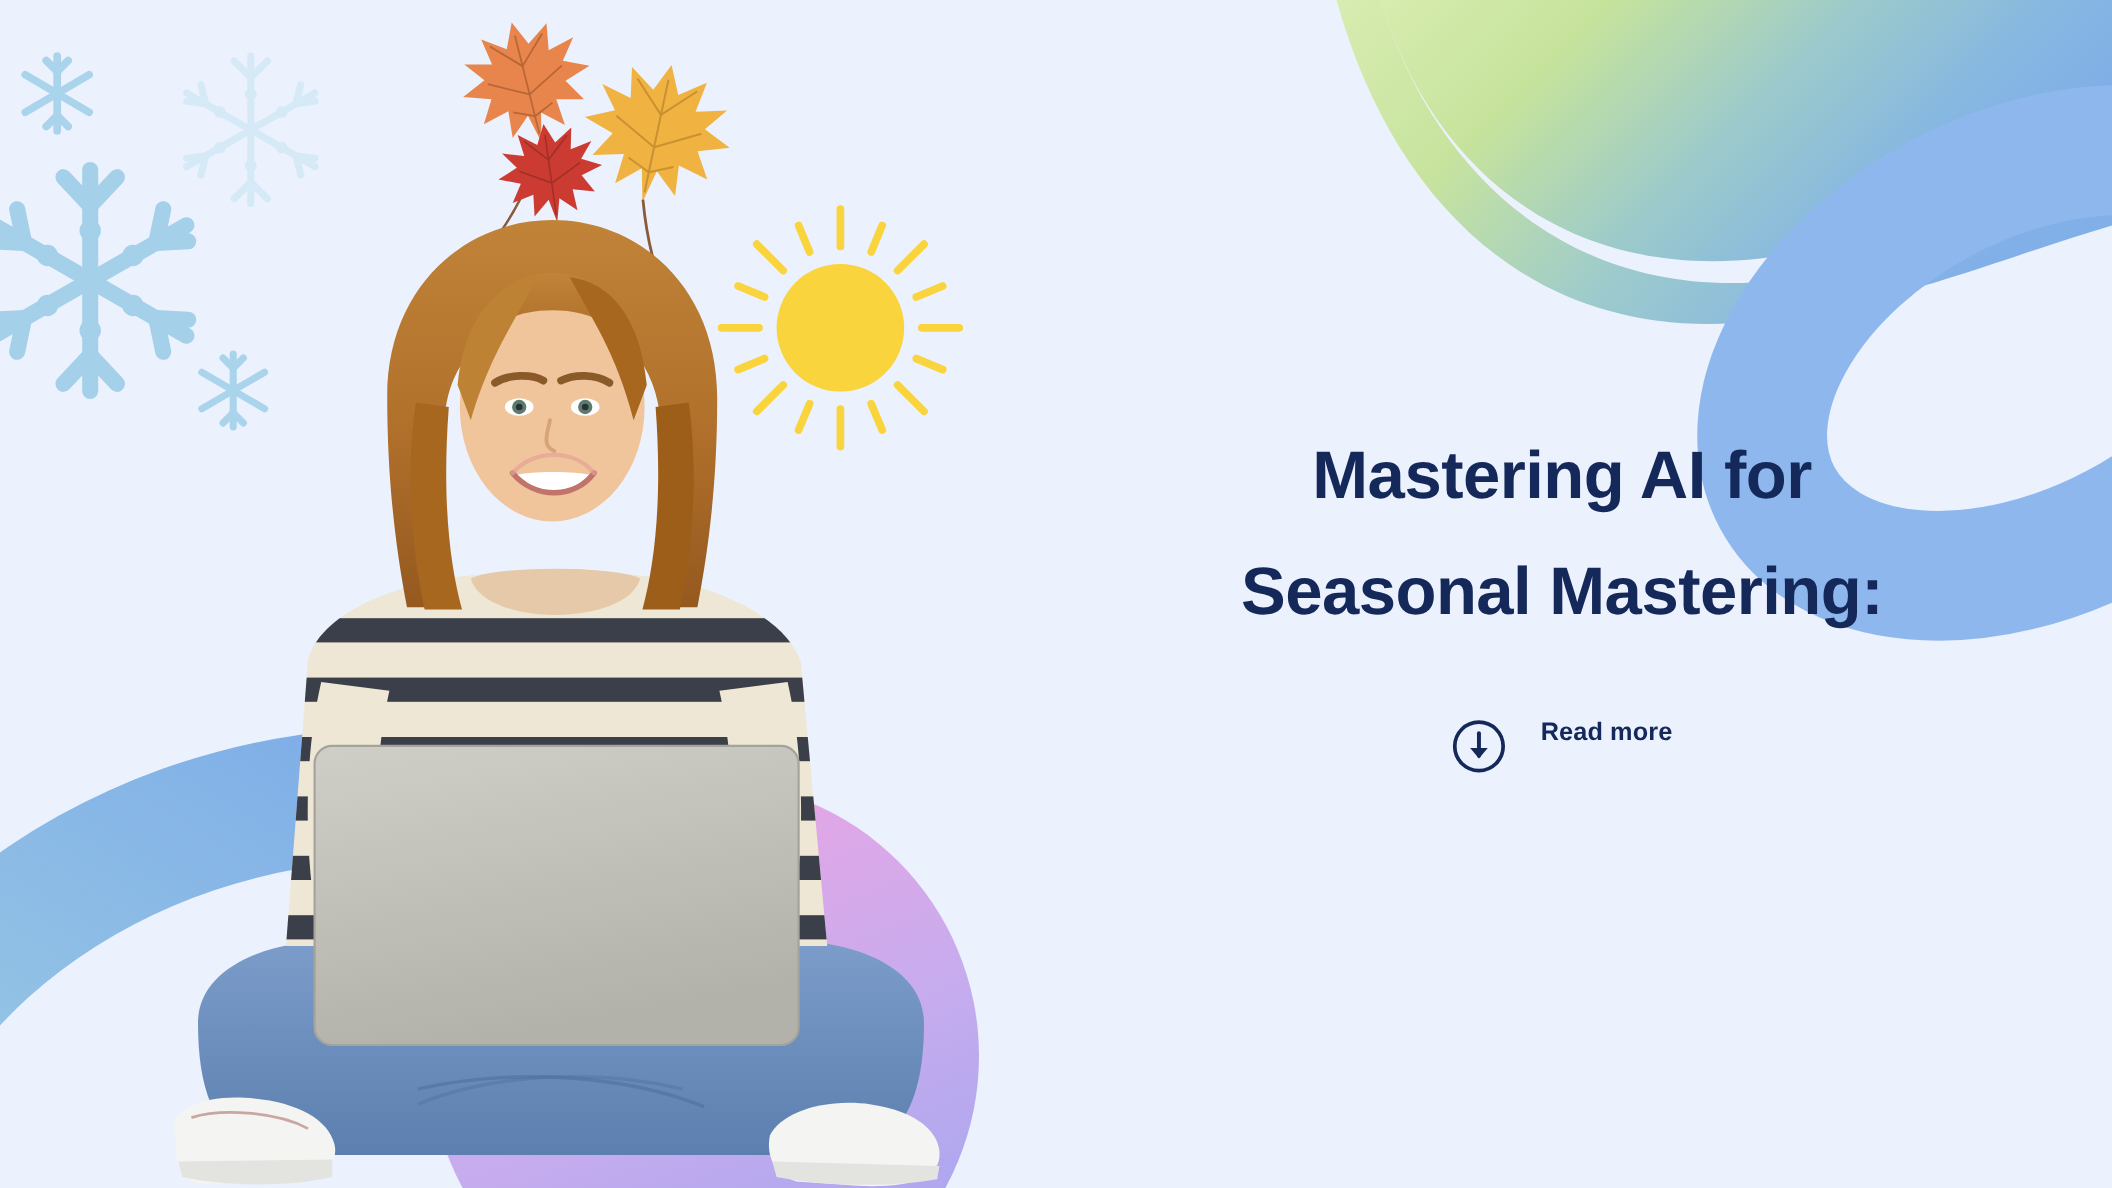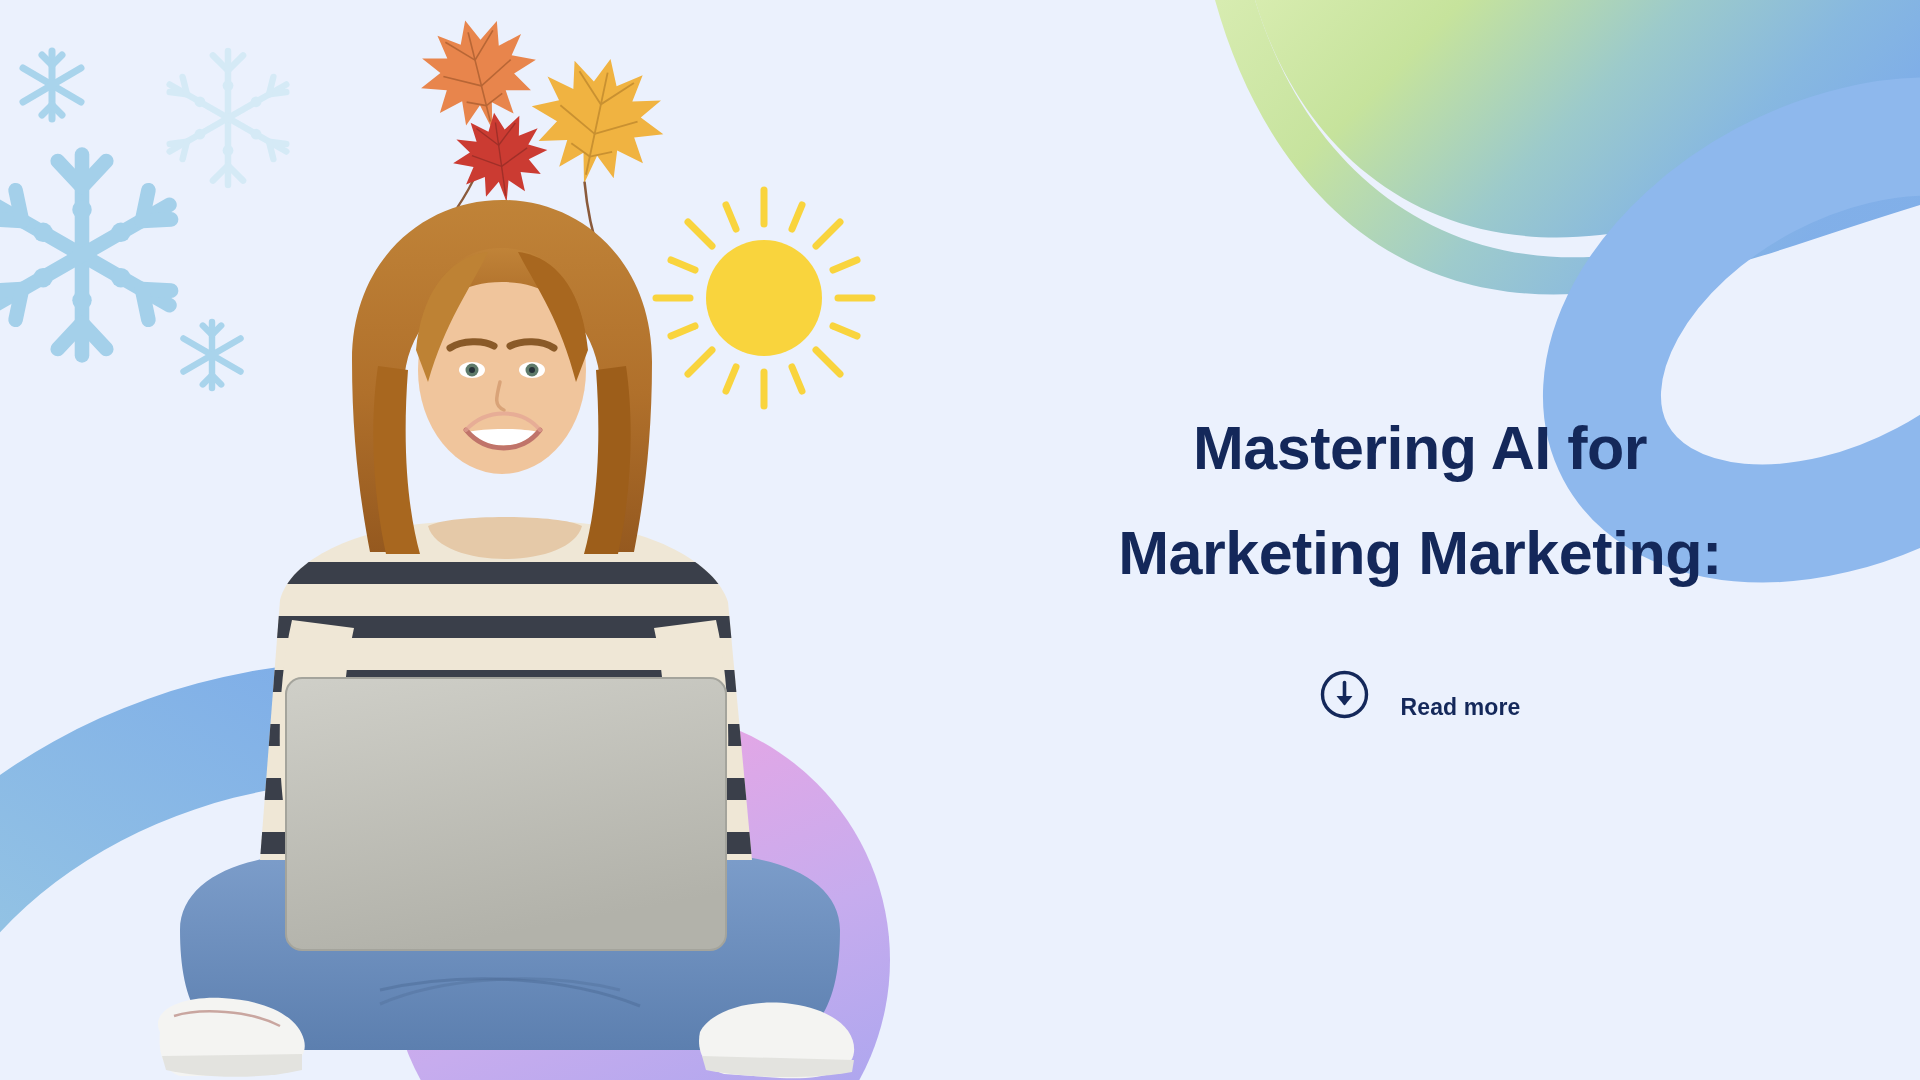--- a/index.html
+++ b/index.html
@@ -17,37 +17,37 @@
 
   
   #person{
     position:absolute; left:140px; top:170px; width:740px; height:910px;
   }
   #person svg{ width:100%; height:100%; display:block; }
 
   
   #content{
     position:absolute;
-    left:980px; top:396px; width:880px;
+    left:980px; top:380px; width:880px;
     display:flex; flex-direction:column; align-items:center;
   }
   #headline{
     color:#14285A;
     font-size:61px;
     font-weight:bold;
     line-height:105px;
     letter-spacing:-0.5px;
     text-align:center;
     width:100%;
   }
   #headline .hl-line{ display:block; white-space:nowrap; }
 
   #read-more{
     margin-top:64px;
-    display:flex; align-items:flex-end; gap:32px;
+    display:flex; align-items:flex-start; gap:32px;
     cursor:pointer;
     background:none; border:none; padding:0;
   }
   #read-more .rm-icon{
     width:49px; height:49px; flex:0 0 49px; display:block;
   }
   #read-more .rm-label{
     color:#14285A;
     font-size:23px;
     font-weight:bold;
@@ -357,21 +357,21 @@
         <path d="M456,200 C462,280 456,340 444,384 L478,384
                  C492,320 494,250 486,196 Z" fill="#9D5E1A"></path>
       </g>
     </svg>
   </div>
 
   <div id="content">
 
     <h1 id="headline">
       <span class="hl-line">Mastering AI for</span>
-      <span class="hl-line">Marketing Marketing:</span>
+      <span class="hl-line">Seasonal Mastering:</span>
     </h1>
 
     <button id="read-more">
       <svg class="rm-icon" viewBox="0 0 49 49">
         <circle cx="24.5" cy="24.5" r="22" fill="none" stroke="#14285A" stroke-width="3.4"></circle>
         <line x1="24.5" y1="12.5" x2="24.5" y2="33" stroke="#14285A" stroke-width="3.6" stroke-linecap="round"></line>
         <path d="M16.5,26 L24.5,35.5 L32.5,26 Z" fill="#14285A"></path>
       </svg>
       <span class="rm-label">Read more</span>
     </button>

